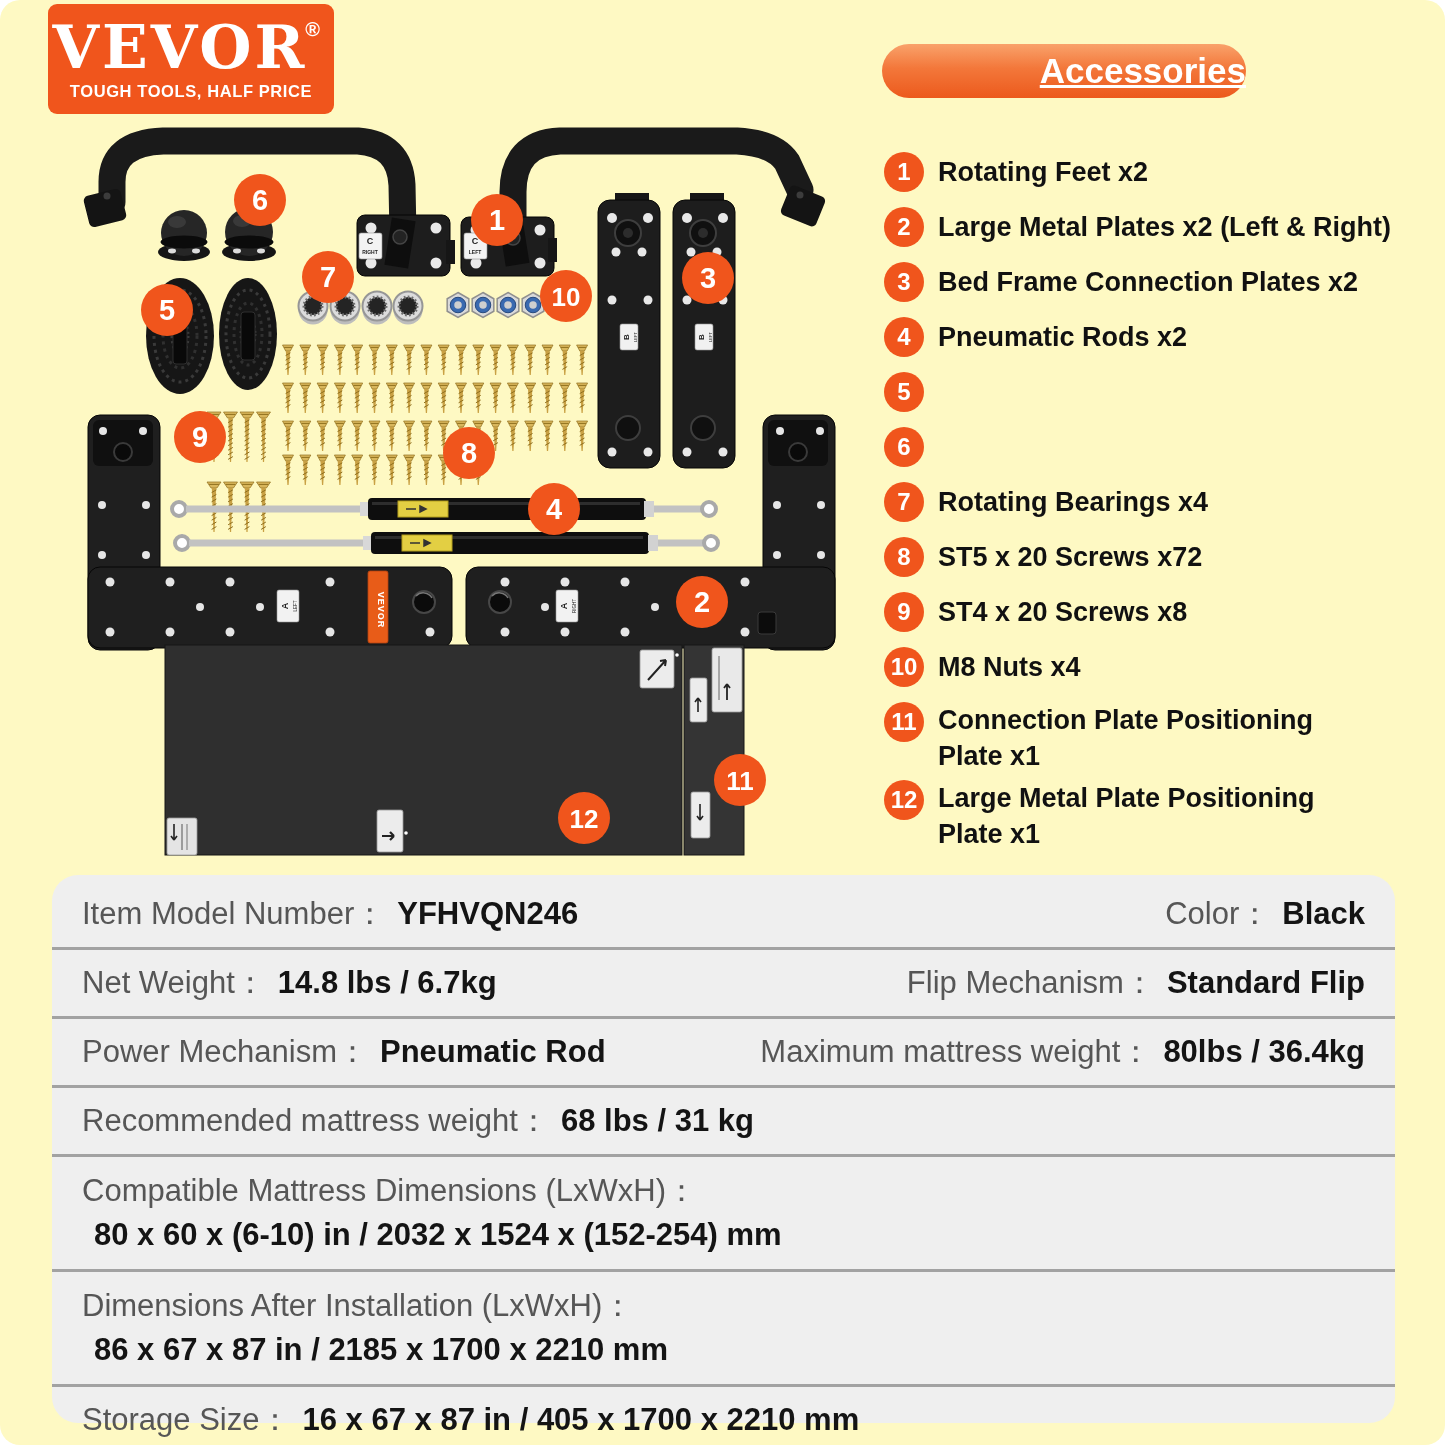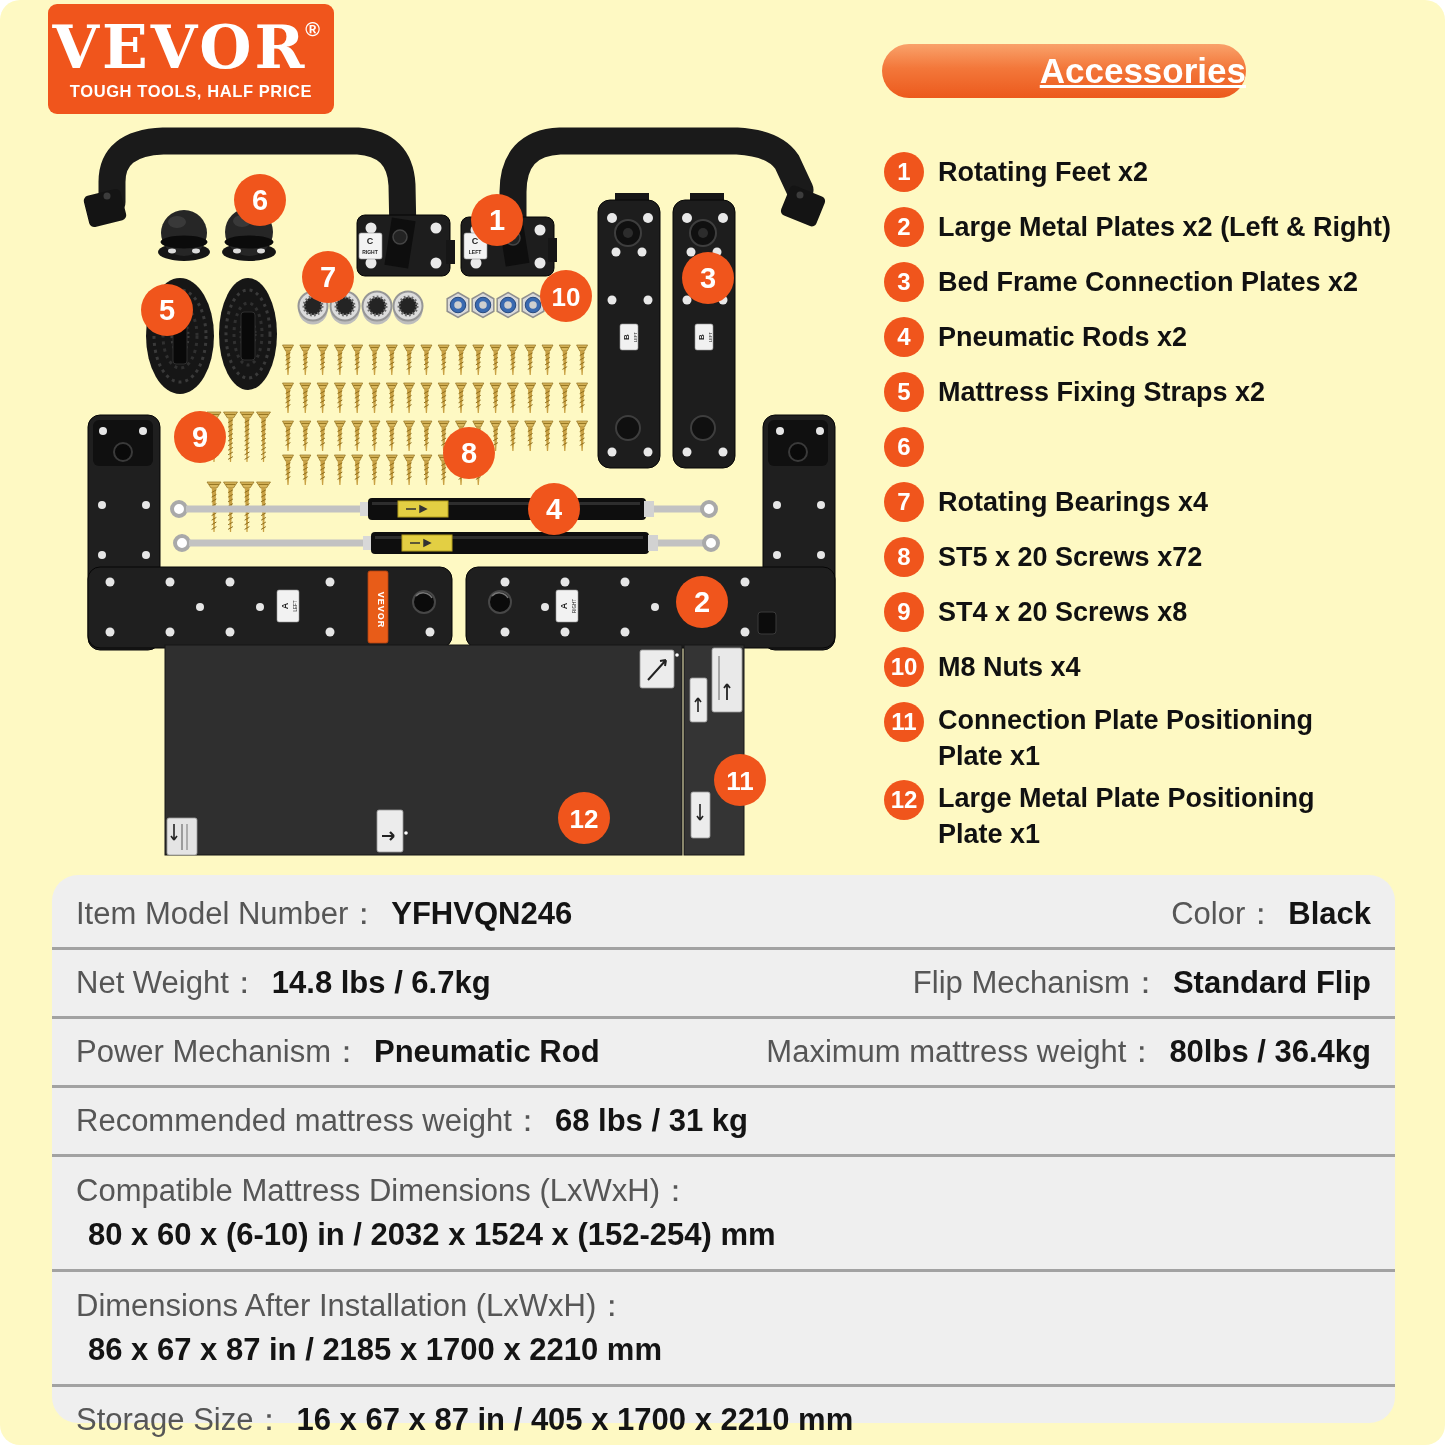--- a/index.html
+++ b/index.html
@@ -36,21 +36,21 @@
     color:#fff;font-weight:bold;font-size:24px;text-align:center;line-height:40px;
   }
   .acc-label{font-size:27px;font-weight:bold;color:#111;line-height:36px;}
   .acc-item.two-line .acc-label{width:392px;}
   
   .specs{
     position:absolute;left:52px;top:875px;width:1343px;height:548px;
     background:#efefef;border-radius:26px;box-sizing:border-box;padding-top:6px;
   }
   .spec-row{
-    box-sizing:border-box;margin:0 0;padding:12px 24px;
+    box-sizing:border-box;margin:0 0;padding:12px 30px;
     border-bottom:3px solid #a2a2a2;font-size:31px;
     display:flex;justify-content:space-between;align-items:center;
   }
   .spec-row.stacked{display:block;}
   .spec-cell{white-space:nowrap;}
   .spec-label{color:#565656;font-weight:normal;}
   .spec-value{color:#141414;font-weight:bold;margin-left:12px;}
   .spec-line{line-height:44px;white-space:nowrap;}
   .spec-line.value-line .spec-value{margin-left:12px;}
   
@@ -82,21 +82,20 @@
     <div class="acc-item">
         <div class="acc-badge">3</div>
         <div class="acc-label">Bed Frame Connection Plates x2</div>
       </div>
     <div class="acc-item">
         <div class="acc-badge">4</div>
         <div class="acc-label">Pneumatic Rods x2</div>
       </div>
     <div class="acc-item">
         <div class="acc-badge">5</div>
-        <div class="acc-label">Mattress Fixing Straps x2</div>
       </div>
     <div class="acc-item">
         <div class="acc-badge">6</div>
       </div>
     <div class="acc-item">
         <div class="acc-badge">7</div>
         <div class="acc-label">Rotating Bearings x4</div>
       </div>
     <div class="acc-item">
         <div class="acc-badge">8</div>

